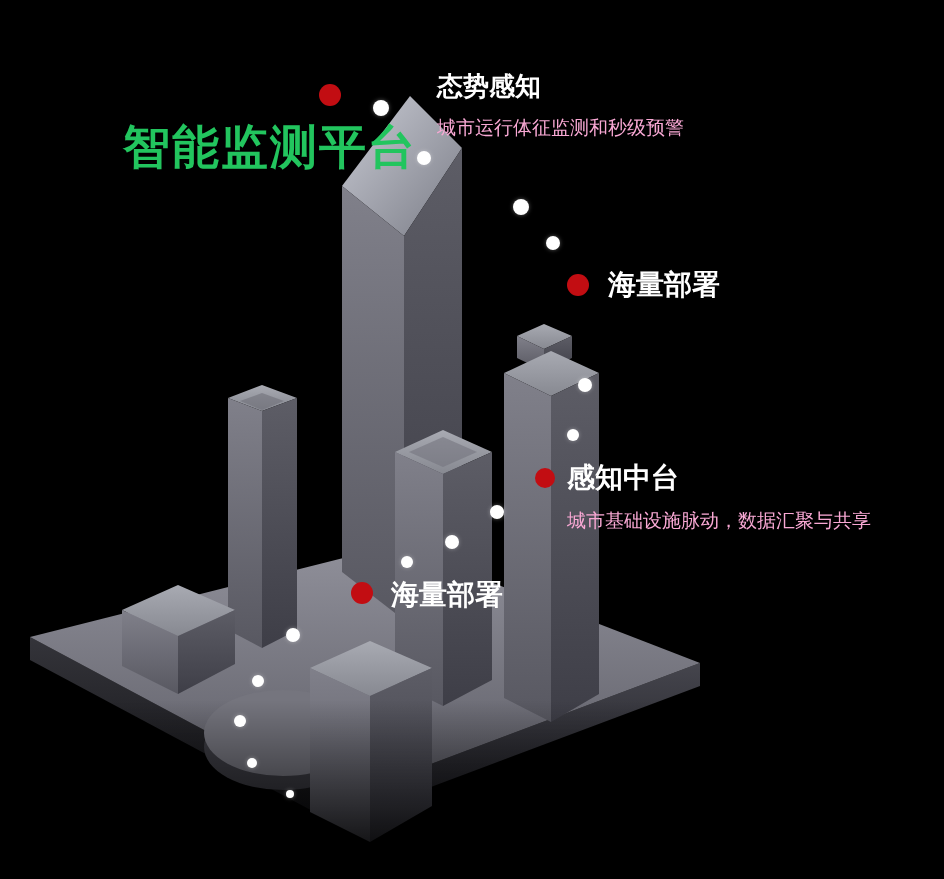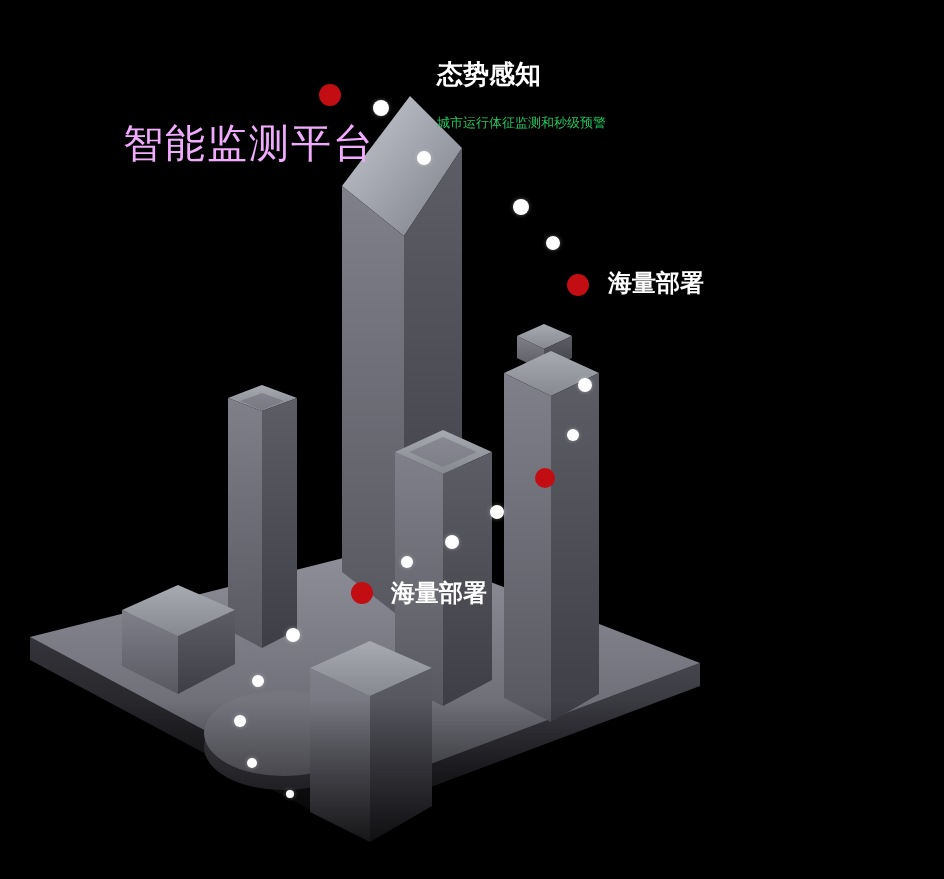--- a/index.html
+++ b/index.html
@@ -7,26 +7,26 @@
     position:relative;width:944px;height:879px;background:#000;overflow:hidden;
     font-family:"Liberation Sans","DejaVu Sans",sans-serif;
   }
   .scene{position:absolute;left:0;top:0;z-index:1;}
   #dot-layer{position:absolute;left:0;top:0;width:100%;height:100%;z-index:2;pointer-events:none;}
   .dot{position:absolute;border-radius:50%;}
   .dot.trail{box-shadow:0 0 4px rgba(255,255,255,0.35);}
   .labels{position:absolute;left:0;top:0;width:100%;height:100%;z-index:3;}
   .platform-title{
     position:absolute;left:123px;top:116px;
-    font-size:40px;font-weight:normal;color:#f0abfc;letter-spacing:2px;white-space:nowrap;
+    font-size:47px;font-weight:bold;color:#22c55e;letter-spacing:2px;white-space:nowrap;
   }
   .callout{position:absolute;white-space:nowrap;}
-  .callout-title{font-size:24px;font-weight:bold;color:#fff;line-height:1.1;}
+  .callout-title{font-size:28px;font-weight:bold;color:#fff;line-height:1.1;}
   .callout.first .callout-title{font-size:26px;}
-  .callout-subtitle{font-size:13px;color:#22c55e;margin-top:27px;line-height:1.1;}
+  .callout-subtitle{font-size:19px;color:#f9a8d4;margin-top:17px;line-height:1.1;}
 </style>
 </head>
 <body>
 
 <div class="stage">
 
   <svg class="scene" width="944" height="879" viewBox="0 0 944 879" aria-hidden="true">
     <defs>
       <linearGradient id="gPlat" x1="0" y1="0" x2="0" y2="1">
         <stop offset="0" stop-color="#90909a"></stop>
@@ -135,28 +135,32 @@
       <div class="dot trail" style="left: 286px; top: 790px; height: 8px; width: 8px; background: rgb(255, 255, 255);"></div>
       <div class="dot marker" style="left: 319px; top: 84px; height: 22px; width: 22px; background: rgb(194, 13, 18);"></div>
       <div class="dot marker" style="left: 567px; top: 274px; height: 22px; width: 22px; background: rgb(194, 13, 18);"></div>
       <div class="dot marker" style="left: 535px; top: 468px; height: 20px; width: 20px; background: rgb(194, 13, 18);"></div>
       <div class="dot marker" style="left: 351px; top: 582px; height: 22px; width: 22px; background: rgb(194, 13, 18);"></div>
     </div>
 
   <div class="labels">
     <div class="platform-title">智能监测平台</div>
 
-    <div class="callout first" style="left:437px;top:60px">
+    <div class="callout first" style="left:437px;top:72px">
       <div class="callout-title">态势感知</div>
       <div class="callout-subtitle">城市运行体征监测和秒级预警</div>
     </div>
 
     <div class="callout" style="left:608px;top:270px">
       <div class="callout-title">海量部署</div>
     </div>
 
+    <div class="callout" style="left:567px;top:463px">
+      <div class="callout-title">感知中台</div>
+      <div class="callout-subtitle">城市基础设施脉动，数据汇聚与共享</div>
+    </div>
 
     <div class="callout" style="left:391px;top:580px">
       <div class="callout-title">海量部署</div>
     </div>
   </div>
 
 </div>
 
 </body></html>

